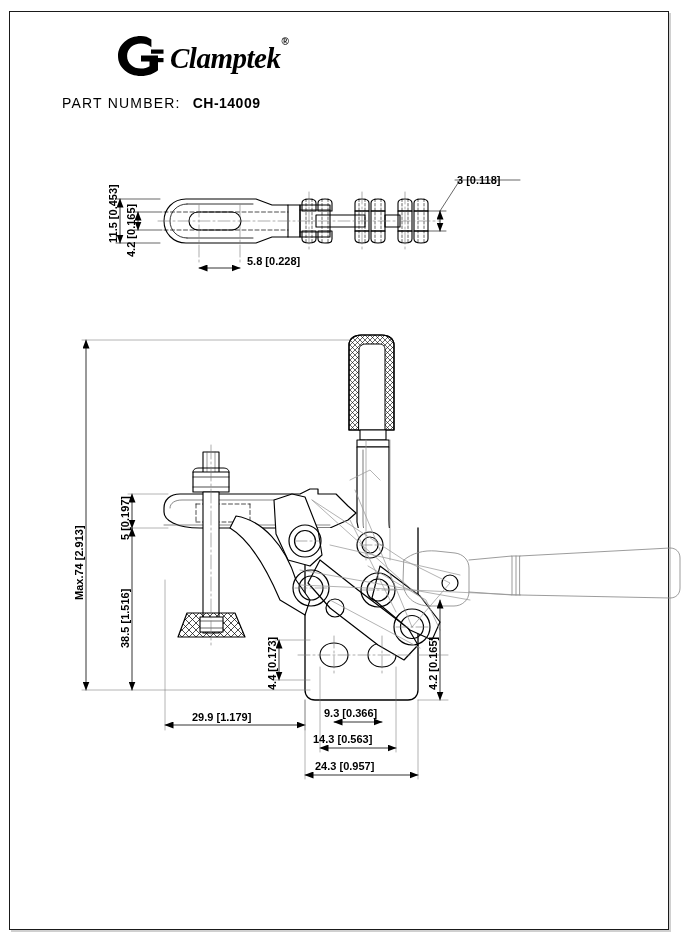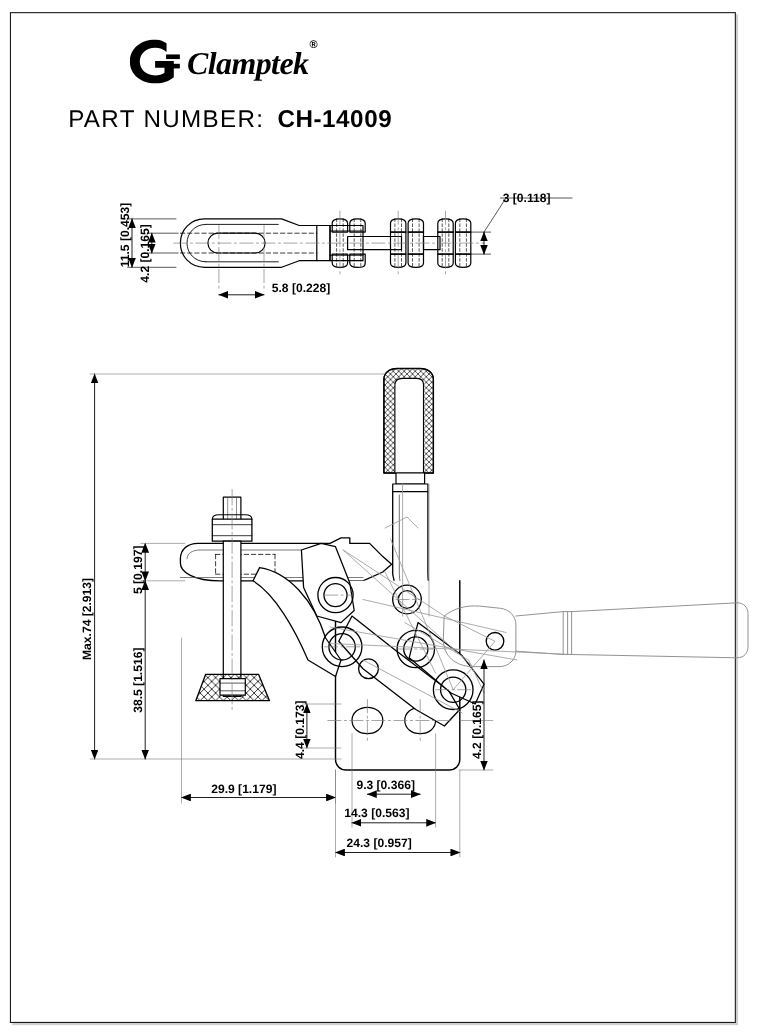--- a/index.html
+++ b/index.html
@@ -39,21 +39,21 @@
     position:relative;
     top:2px;
   }
   .logo-reg{
     font-size:10px;vertical-align:super;font-style:normal;
     font-family:"Liberation Sans",sans-serif;
     position:relative;top:-12px;left:1px;
   }
   .partnum{
     position:absolute;left:62px;top:95px;
-    font-size:22px;letter-spacing:1.2px;
+    font-size:14px;letter-spacing:1.2px;
     white-space:nowrap;
   }
   .partnum .lab{font-weight:normal;}
   .partnum .val{font-weight:bold;margin-left:12px;letter-spacing:0.5px;}
 
   
   .notes{
     position:absolute;left:240px;top:826px;
     font-size:16.5px;line-height:27px;letter-spacing:0.4px;
   }

